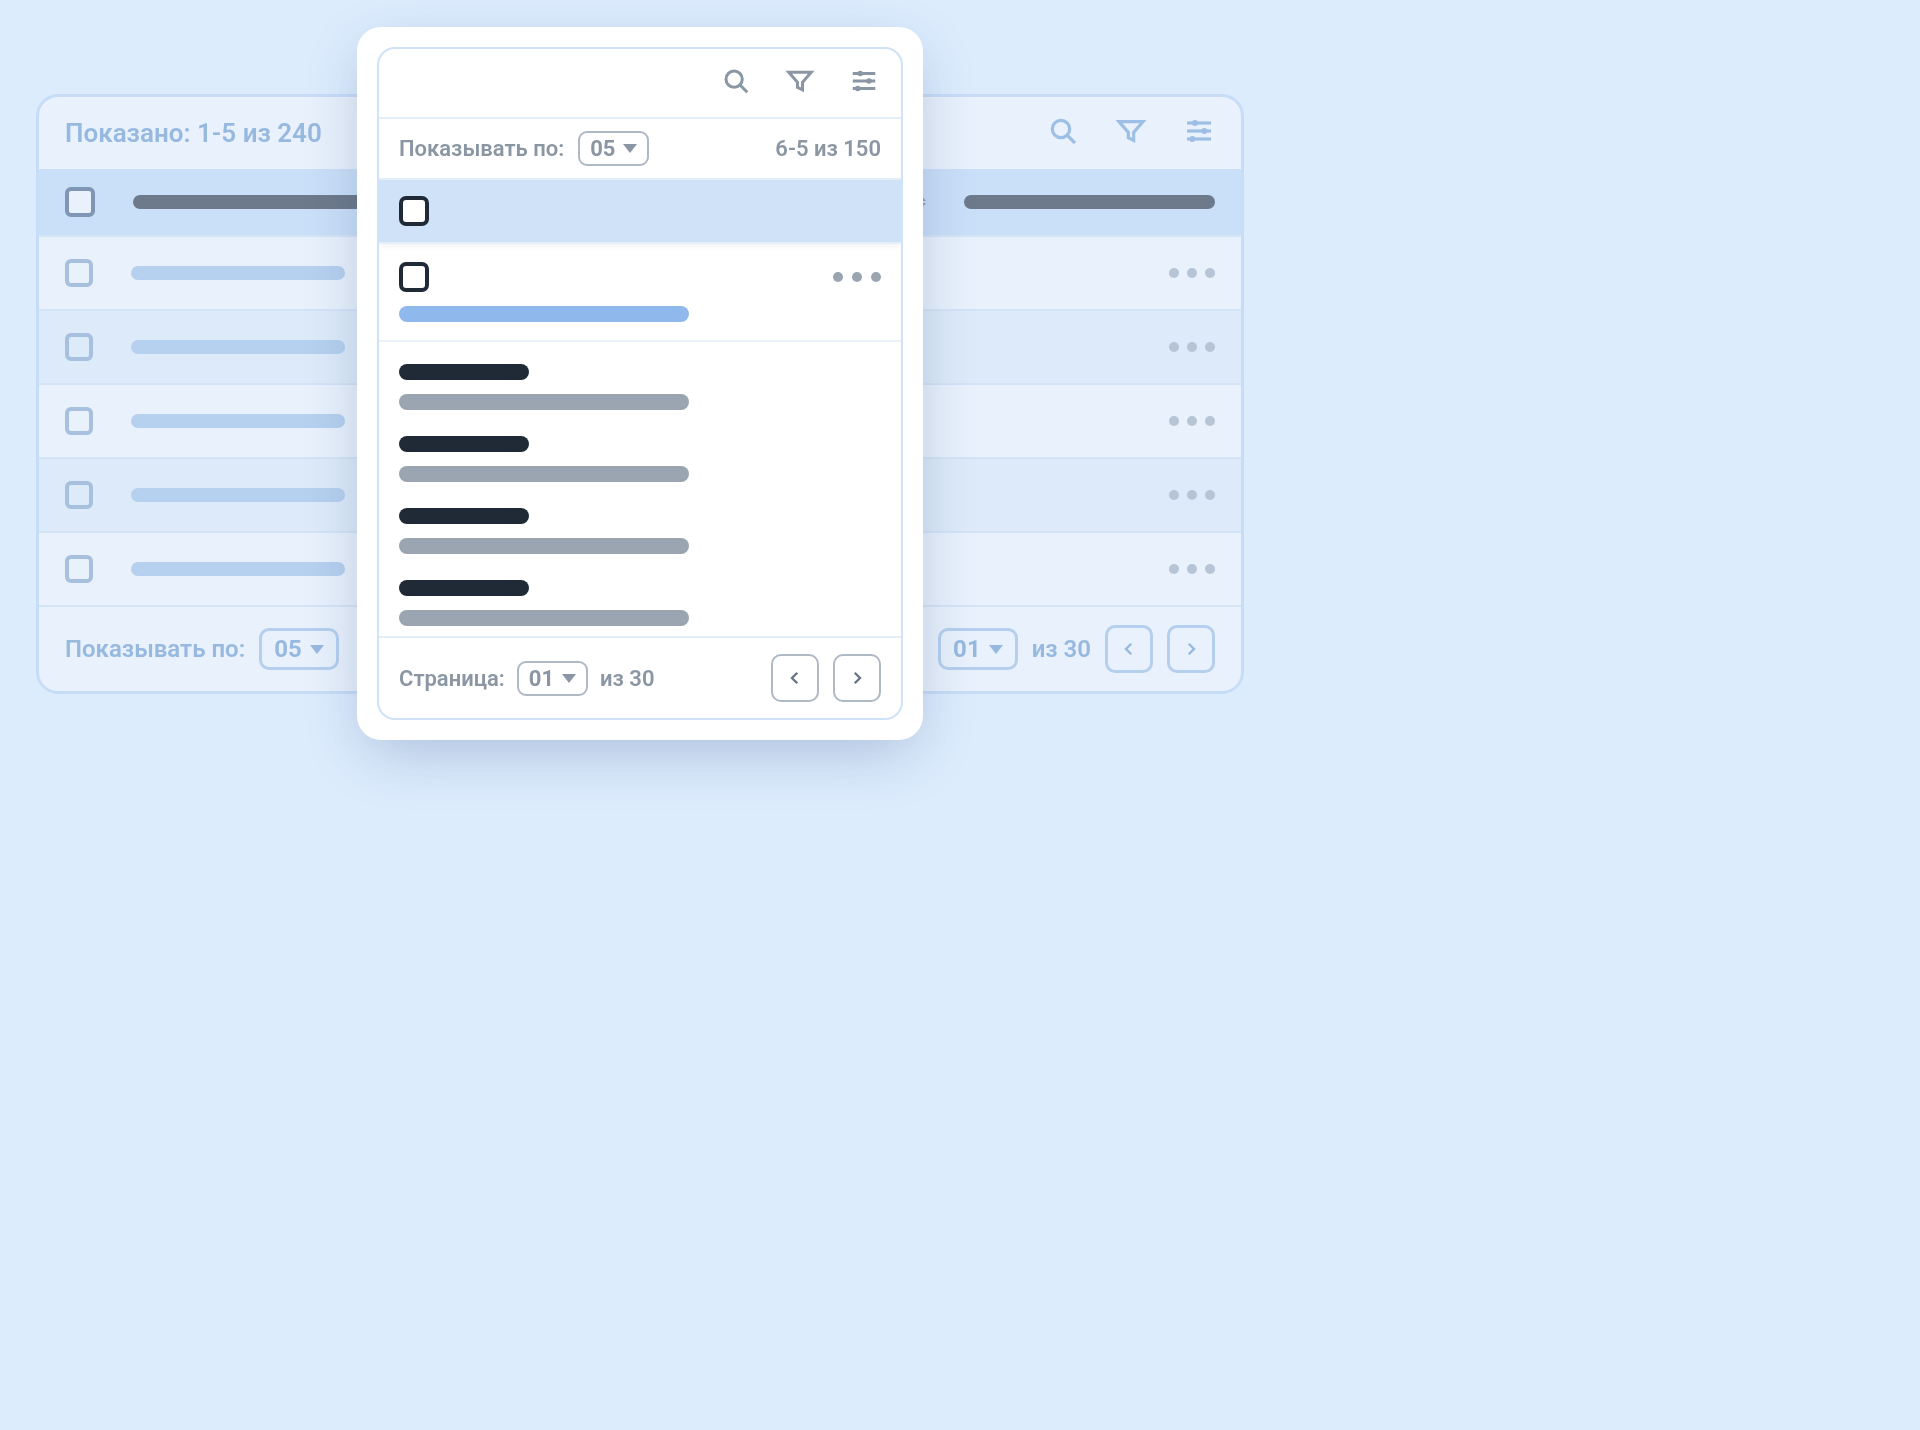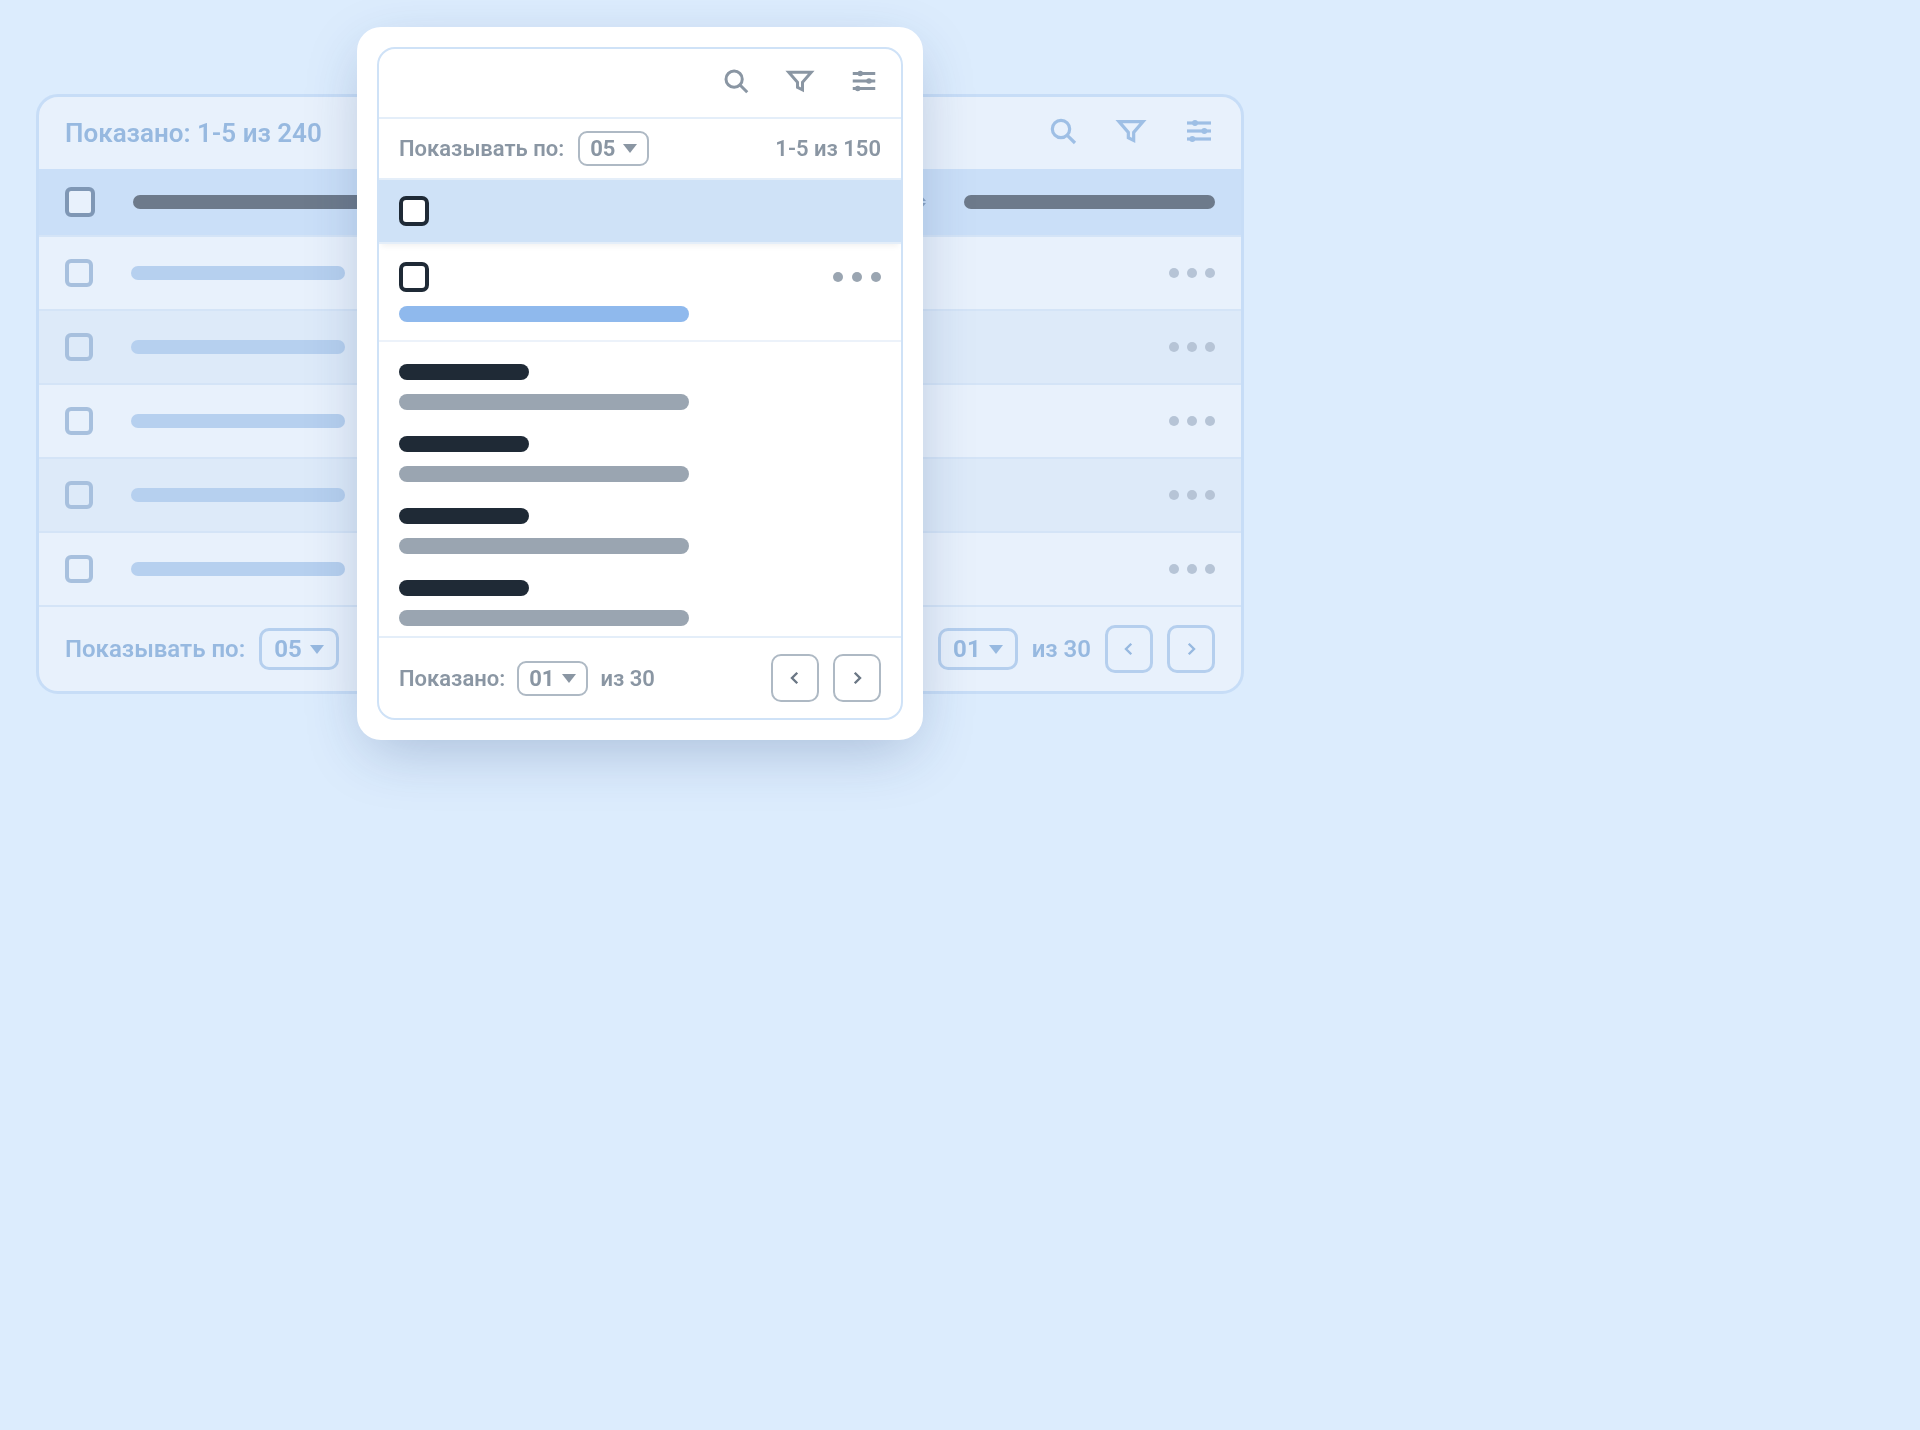--- a/index.html
+++ b/index.html
@@ -362,21 +362,21 @@
     </div>
 
     <div class="controlbar">
       <div class="controlbar-left">
         <span>Показывать по:</span>
         <span class="select">
           <span>05</span>
             <span class="chev"></span>
         </span>
       </div>
-      <span>1-5 из 150</span>
+      <span>6-5 из 150</span>
     </div>
 
     <div class="headrow">
       <div class="checkbox"></div>
     </div>
 
     <div>
       <div class="itemhead">
         <div class="checkbox"></div>
         <div class="dots">
@@ -402,21 +402,21 @@
         </div>
         <div class="field">
           <div class="lbl"></div>
           <div class="val"></div>
         </div>
       </div>
     </div>
 
     <div class="footer">
       <div class="footer-left">
-        <span>Показано:</span>
+        <span>Страница:</span>
         <span class="select">
           <span>01</span>
             <span class="chev"></span>
         </span>
         <span>из 30</span>
       </div>
       <div class="footer-right">
         <span class="pagebtn">
           <svg viewBox="0 0 24 24">
               <polyline points="15 5 8 12 15 19"></polyline>

